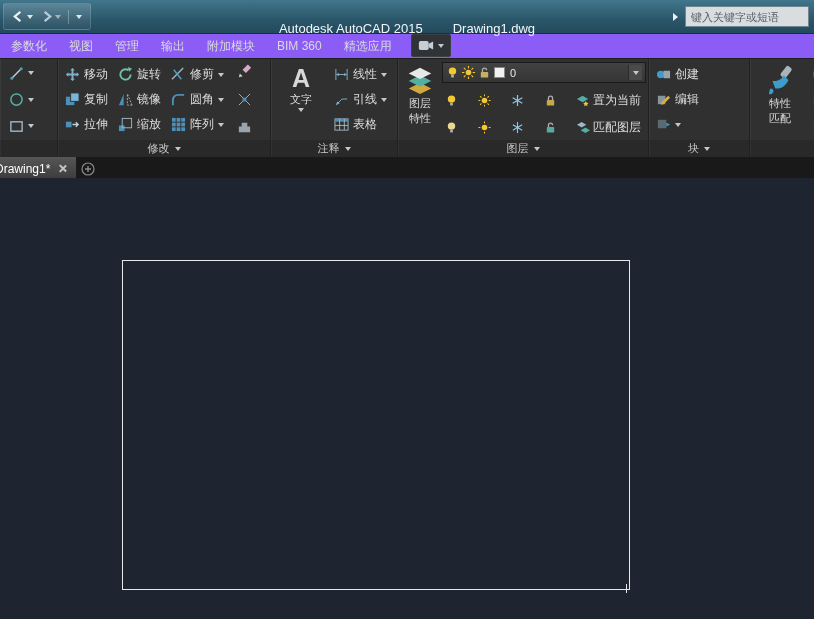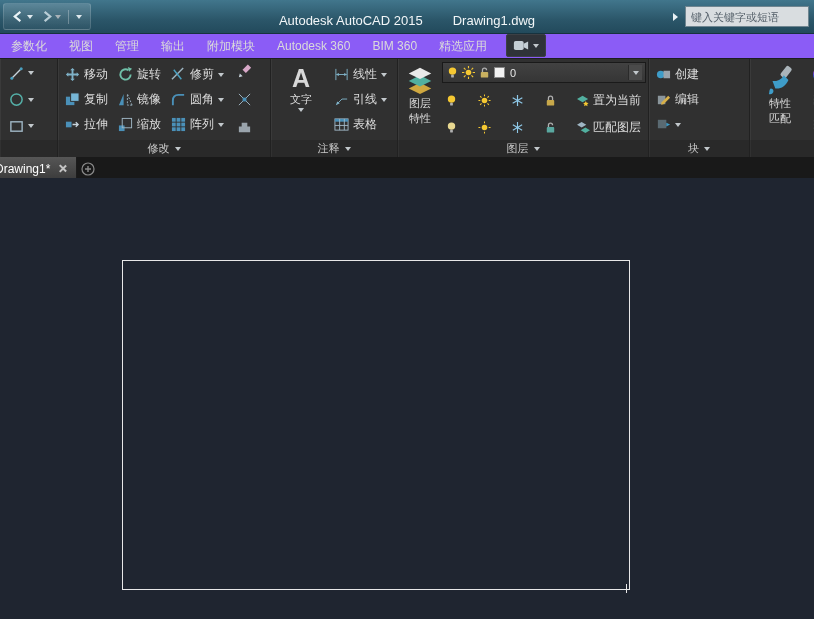--- a/index.html
+++ b/index.html
@@ -12,21 +12,21 @@
             display:flex;align-items:center;position:relative;border-bottom:1px solid #17323e;}
   .qat{display:flex;align-items:center;gap:3px;margin-left:3px;padding:2px 6px;height:21px;
        background:linear-gradient(rgba(255,255,255,.16),rgba(255,255,255,.04));
        border:1px solid rgba(255,255,255,.14);border-radius:3px;}
   .tb-btn{display:flex;align-items:center;gap:2px;padding:1px 2px;}
   .caret{width:0;height:0;border-left:3.5px solid transparent;border-right:3.5px solid transparent;
          border-top:4px solid #dfe9ee;display:inline-block;}
   .caret.dark{border-top-color:#c2c8cc;}
   .caret.gray{border-top-color:#a9b2b8;}
   .qat-sep{width:1px;height:14px;background:rgba(255,255,255,.28);margin:0 2px;}
-  .title-center{position:absolute;left:0;right:0;top:4px;height:33px;display:flex;align-items:center;
+  .title-center{position:absolute;left:0;right:0;top:12px;height:33px;display:flex;align-items:center;
                 justify-content:center;gap:30px;pointer-events:none;}
   .title-center span{color:#f2f6f8;font-size:13px;}
   .infocenter{position:absolute;right:5px;top:0;height:33px;display:flex;align-items:center;gap:7px;}
   .expand-tri{width:0;height:0;border-top:4px solid transparent;border-bottom:4px solid transparent;
               border-left:5px solid #e9f1f5;}
   .search-input{width:112px;height:19px;background:#d9dde0;border:1px solid #6f8590;
                 font-size:11px;color:#333;padding:0 5px;outline:none;
                 font-family:"Liberation Sans","DejaVu Sans",sans-serif;}
   .search-input::placeholder{color:#55606a;}
 
@@ -115,21 +115,20 @@
       <input class="search-input" type="text" placeholder="键入关键字或短语" style="">
     </div>
   </div>
 
   <div class="menubar">
     <span class="mtab">参数化</span>
     <span class="mtab">视图</span>
     <span class="mtab">管理</span>
     <span class="mtab">输出</span>
     <span class="mtab">附加模块</span>
-    <span class="mtab">Autodesk 360</span>
     <span class="mtab">BIM 360</span>
     <span class="mtab">精选应用</span>
     <span class="cam-btn">
       <svg width="16" height="11" viewBox="0 0 18 12">
         <rect x="1" y="1" width="11" height="10" rx="2" fill="#c4ced4"></rect>
           <path d="M12 4l5-2.5v9L12 8z" fill="#c4ced4"></path>
       </svg>
       <span class="caret dark"></span>
     </span>
   </div>

